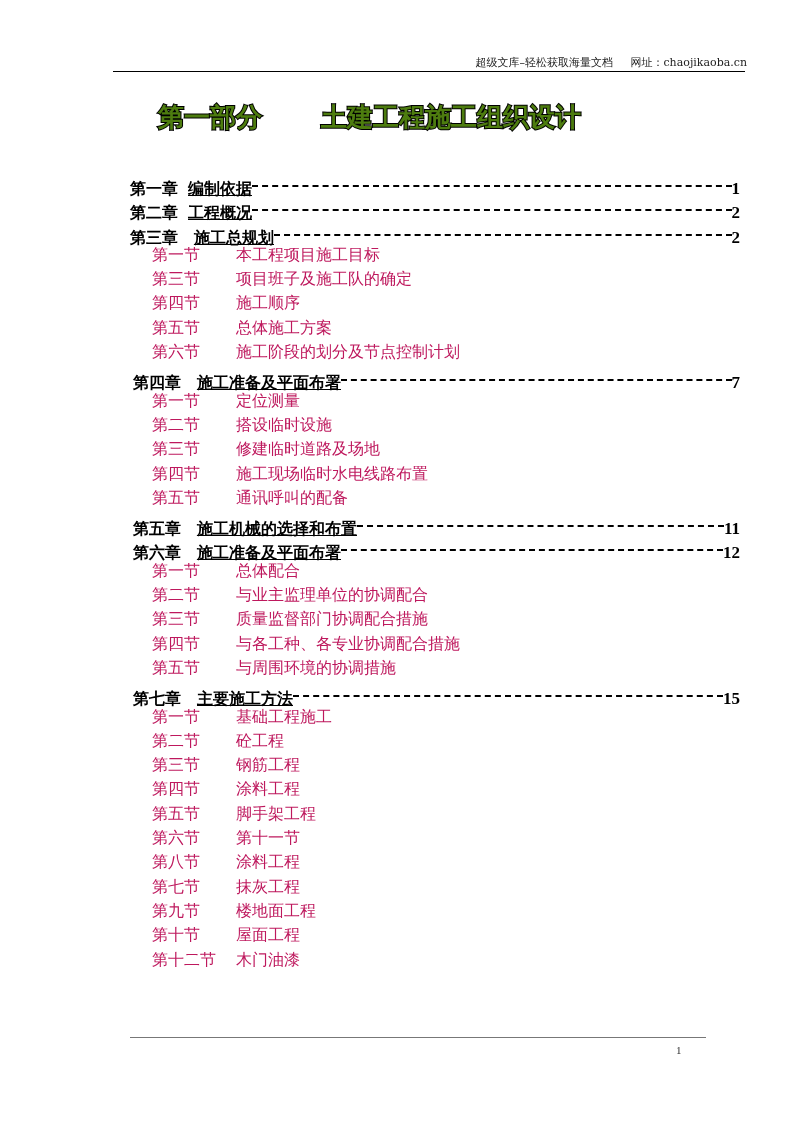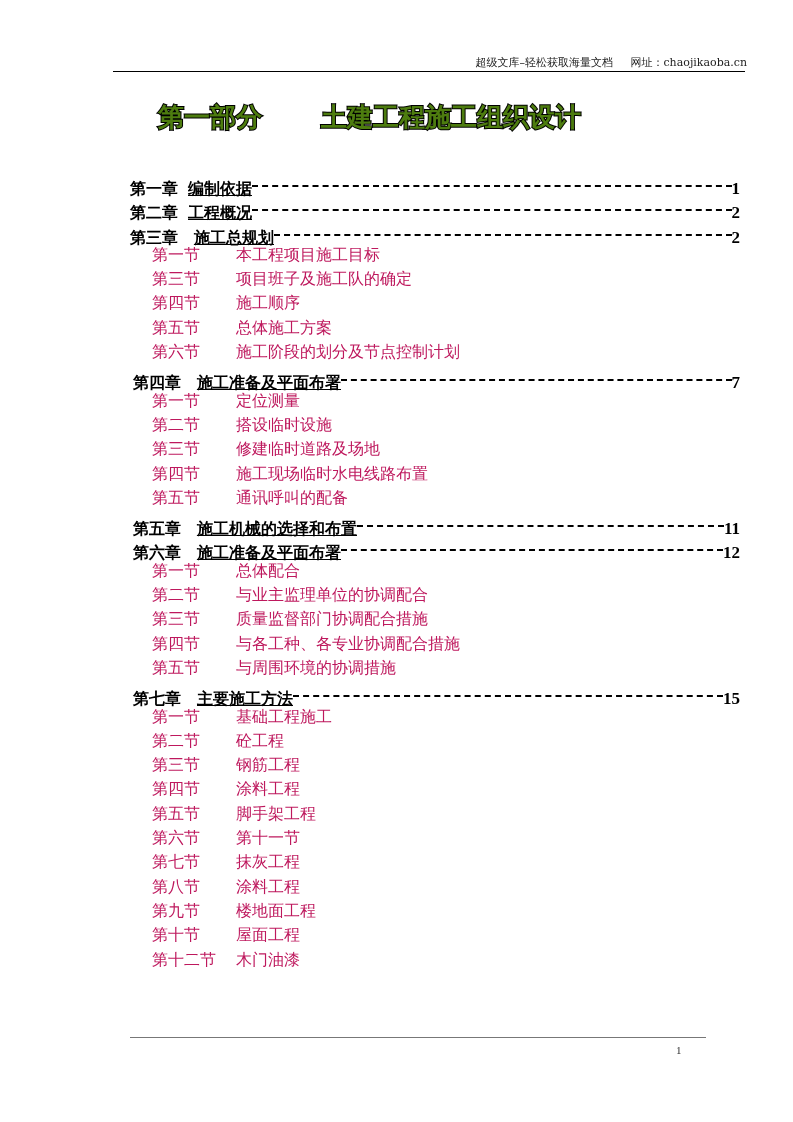--- a/index.html
+++ b/index.html
@@ -148,24 +148,24 @@
   <div class="row section">
     <span class="num">第四节</span><span>涂料工程</span>
   </div>
   <div class="row section">
     <span class="num">第五节</span><span>脚手架工程</span>
   </div>
   <div class="row section">
     <span class="num">第六节</span><span>第十一节</span>
   </div>
   <div class="row section">
-    <span class="num">第七节</span><span>抹灰工程</span>
+    <span class="num">第八节</span><span>涂料工程</span>
   </div>
   <div class="row section">
-    <span class="num">第八节</span><span>涂料工程</span>
+    <span class="num">第七节</span><span>抹灰工程</span>
   </div>
   <div class="row section">
     <span class="num">第九节</span><span>楼地面工程</span>
   </div>
   <div class="row section">
     <span class="num">第十节</span><span>屋面工程</span>
   </div>
   <div class="row section">
     <span class="num">第十二节</span><span>木门油漆</span>
   </div>

